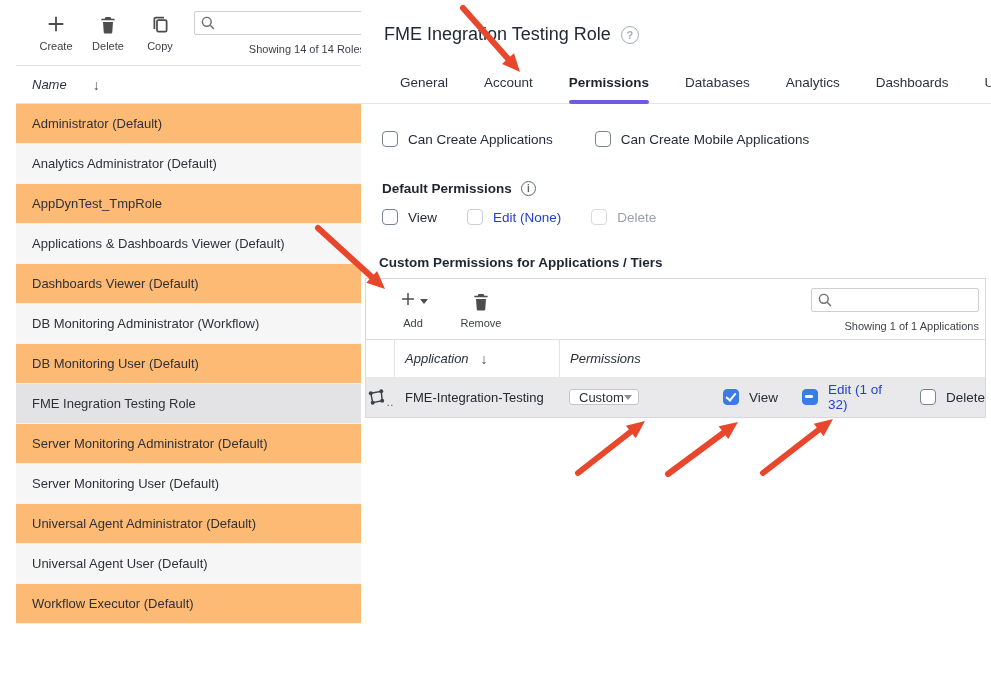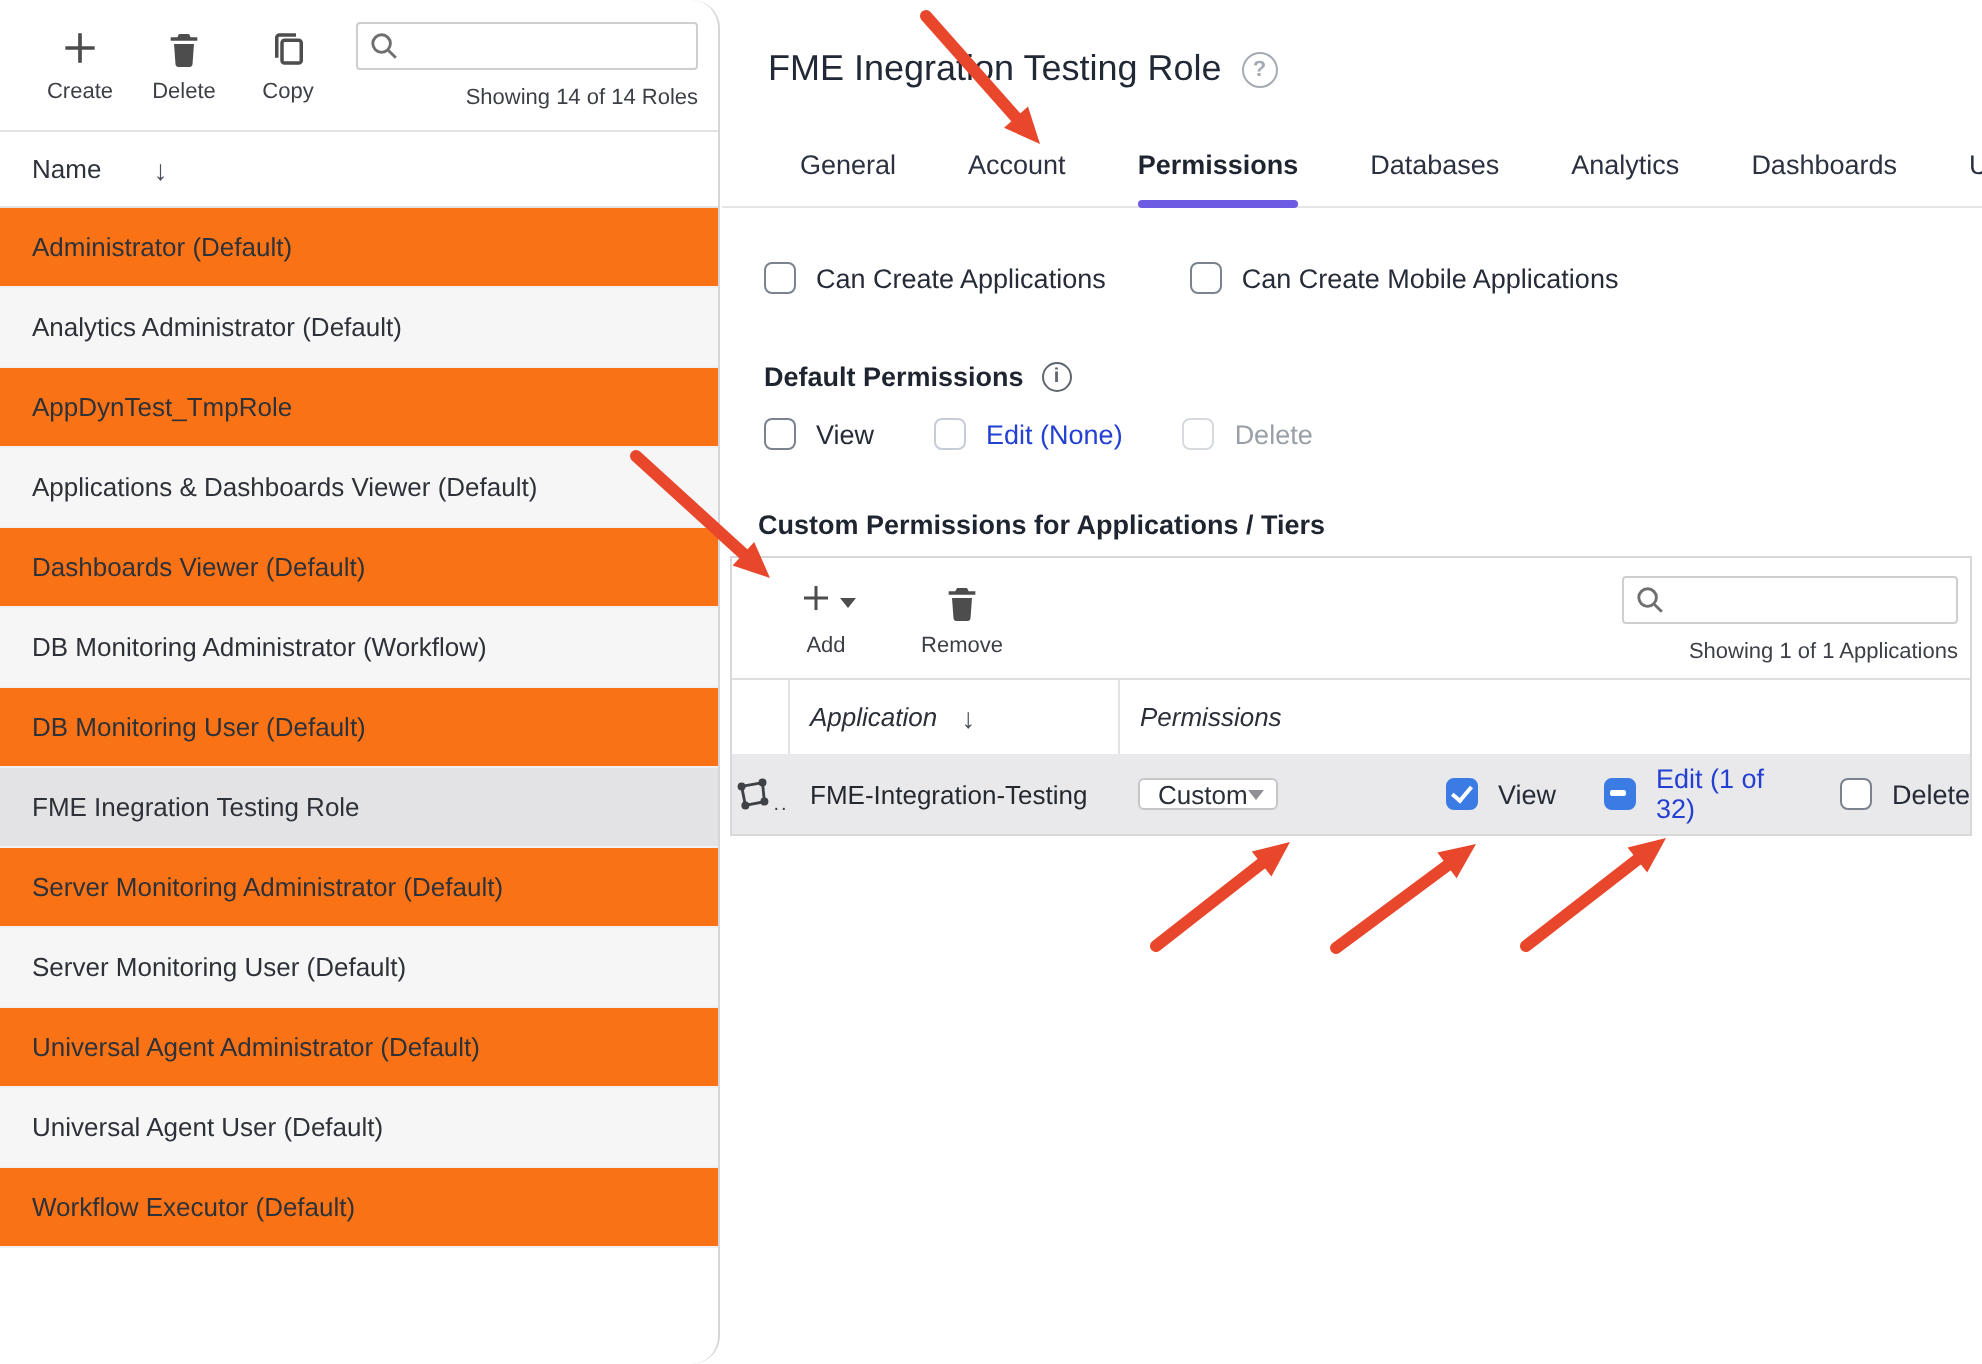--- a/index.html
+++ b/index.html
@@ -3,33 +3,33 @@
 <meta charset="utf-8">
 <style>
   * { margin:0; padding:0; box-sizing:border-box; }
   html,body { background:#fff; }
   .app {
     position:relative; width:991px; height:682px; overflow:hidden;
     font-family:"Liberation Sans","DejaVu Sans",sans-serif;
     color:#2d323b; background:#fff;
   }
   
-  .sidebar { position:absolute; left:0; top:0; width:360px; height:682px; border-right:1px solid #d6d6d8; background:#fff;border-radius:14px; }
+  .sidebar { position:absolute; left:16px; top:0; width:360px; height:682px; border-right:1px solid #d6d6d8; background:#fff; }
   .s-toolbar { height:66px; border-bottom:1px solid #e3e3e5; display:flex; align-items:flex-start; padding:11px 10px 0 14px; }
   .tool { display:flex; flex-direction:column; align-items:center; width:52px; cursor:pointer; }
   .tool .t-ico { height:26px; display:flex; align-items:center; justify-content:center; }
   .t-label { font-size:11px; color:#3c3f45; margin-top:3px; }
   .s-search-wrap { flex:1; display:flex; flex-direction:column; align-items:flex-end; padding-left:8px; }
   .search-box { position:relative; width:100%; height:24px; border:1px solid #cfcfd2; border-radius:2px; background:#fff; }
   .search-box .mag { position:absolute; left:5px; top:3px; }
   .search-box input { position:absolute; left:26px; top:0; right:4px; height:22px; border:0; outline:none; font-size:12px; font-family:inherit; background:transparent; }
   .s-showing { font-size:11px; color:#3c3f45; margin-top:8px; }
-  .name-row { height:38px; display:flex; align-items:center; gap:26px; padding:0 16px; border-bottom:1px solid #e3e3e5; font-size:13px; color:#2d323b; }
+  .name-row { height:38px; display:flex; align-items:center; gap:26px; padding:0 16px; border-bottom:1px solid #e3e3e5; font-size:13px; color:#2d323b;font-style:italic; }
   .sort-arrow { font-size:14px; color:#4a4f57; }
-  .role-item { height:40px; display:flex; align-items:center; padding:0 16px; font-size:13px; color:#2e3138; border-bottom:1px solid #f1f1f2; cursor:pointer; background:#f97316; white-space:nowrap; }
+  .role-item { height:40px; display:flex; align-items:center; padding:0 16px; font-size:13px; color:#2e3138; border-bottom:1px solid #f1f1f2; cursor:pointer; background:#fdba74; white-space:nowrap; }
   .role-item.alt { background:#f6f6f7; }
   .role-item.selected { background:#e3e3e5; }
   
   .main { position:absolute; left:361px; top:0; width:630px; height:682px; background:#fff; }
   .title-row { display:flex; align-items:center; gap:10px; margin:24px 0 0 23px; }
   .page-title { font-size:18px; color:#222936; }
   .ring-icon { width:18px; height:18px; border:1.6px solid #a6abb3; border-radius:50%; display:flex; align-items:center; justify-content:center; font-size:11px; font-weight:bold; color:#a6abb3; flex:none; }
   .tabs { display:flex; gap:36px; padding-left:39px; margin-top:30px; border-bottom:1px solid #e5e5e7; }
   .tab { font-size:13.5px; color:#2b3140; padding-bottom:13px; position:relative; white-space:nowrap; cursor:pointer; }
   .tab.active { font-weight:bold; color:#1f2530; }

